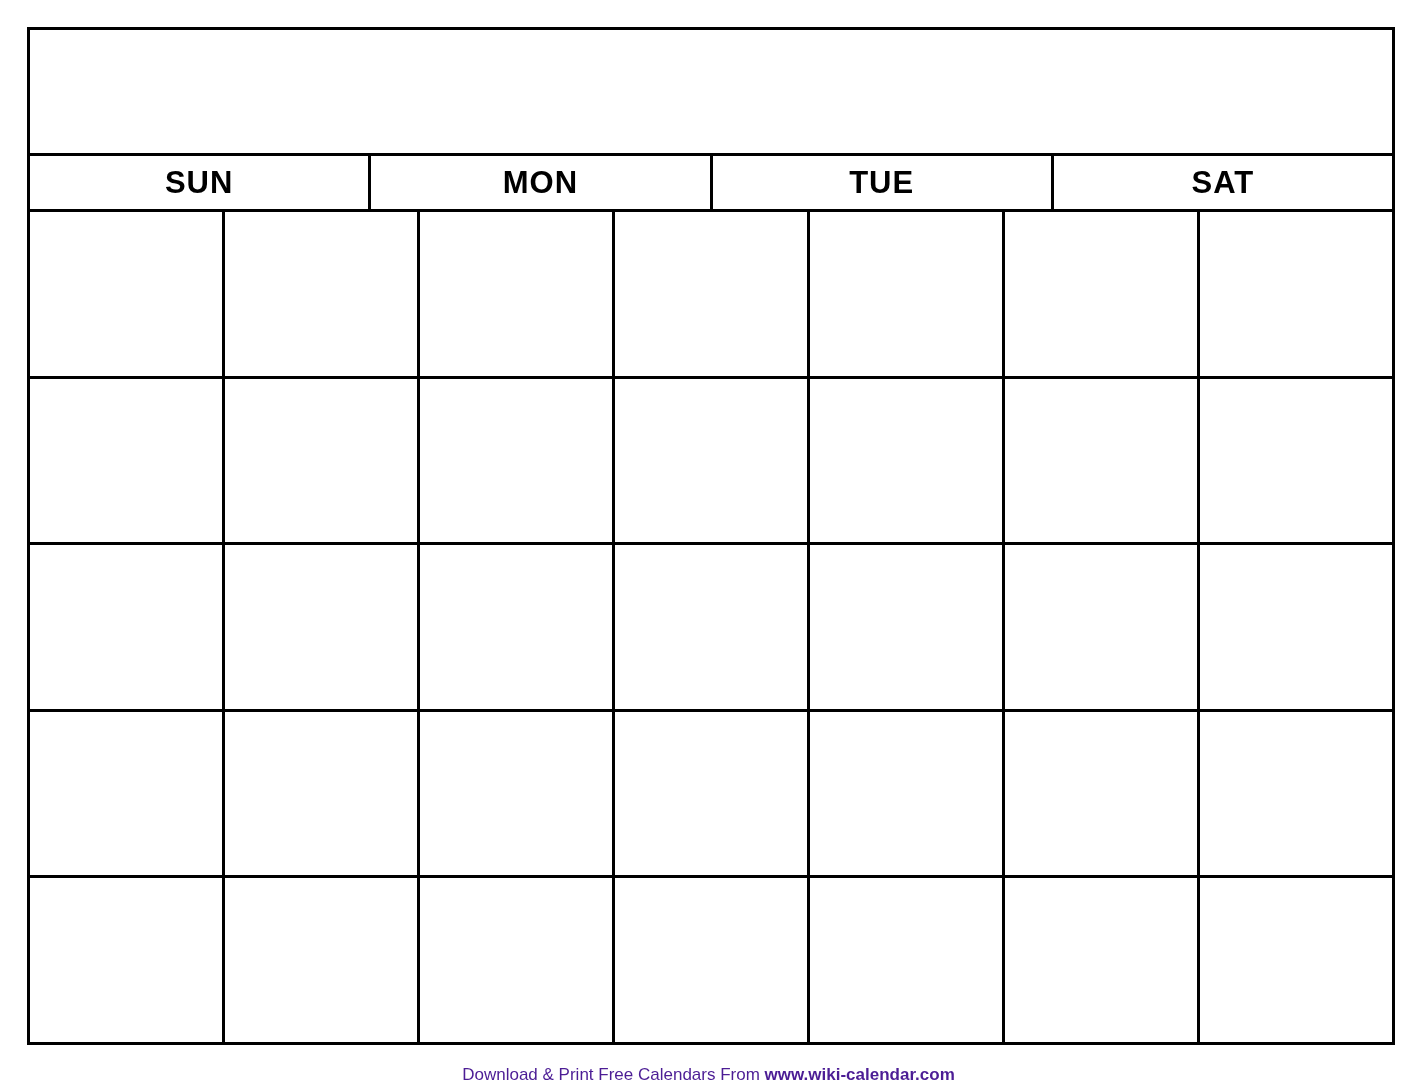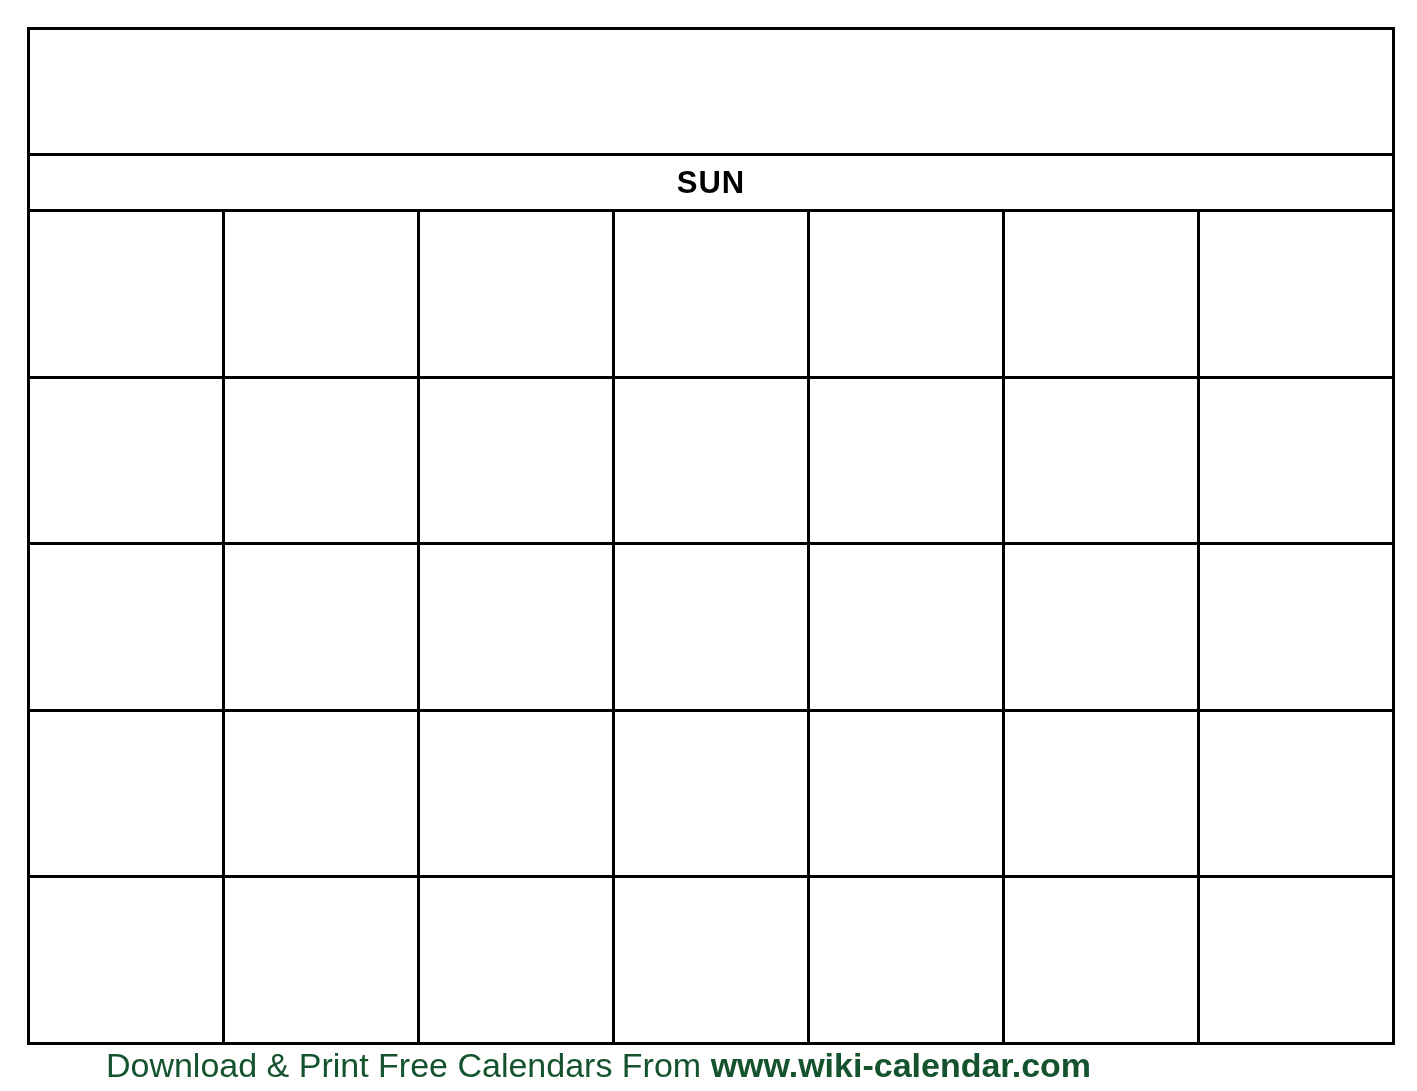--- a/index.html
+++ b/index.html
@@ -9,21 +9,21 @@
   }
   body {
     width: 1417px;
     height: 1091px;
     font-family: "Liberation Sans", sans-serif;
     color: #000000;
     overflow: hidden;
   }
   .page {
     position: relative;
-    width: 1197px;
+    width: 1417px;
     height: 1091px;
     box-sizing: border-box;
   }
   .calendar {
     position: absolute;
     left: 27px;
     top: 27px;
     width: 1368px;
     height: 1018px;
     box-sizing: border-box;
@@ -101,41 +101,44 @@
     font-size: 24px;
     line-height: 1;
   }
   
   .footer {
     position: absolute;
     left: 0;
     right: 0;
     bottom: 6px;
     text-align: center;
-    font-size: 34px;
-    color: #14532d;
+    font-size: 17px;
+    color: #4c1d95;
     white-space: nowrap;
   }
   .footer .site {
     font-weight: bold;
   }
 </style>
 </head>
 <body>
 
 <div class="page">
 
   <div class="calendar">
 
     <div class="title-row">
       <span class="title-text"></span>
     </div>
 
     <div class="weekday-row">
       <div class="weekday-cell">SUN</div>
+      <div class="weekday-cell">MON</div>
+      <div class="weekday-cell">TUE</div>
+      <div class="weekday-cell">SAT</div>
     </div>
 
     <div class="weeks">
 
       <div class="week-row">
         <div class="day-cell">
             <span class="day-number"></span>
           </div>
         <div class="day-cell">
             <span class="day-number"></span>

